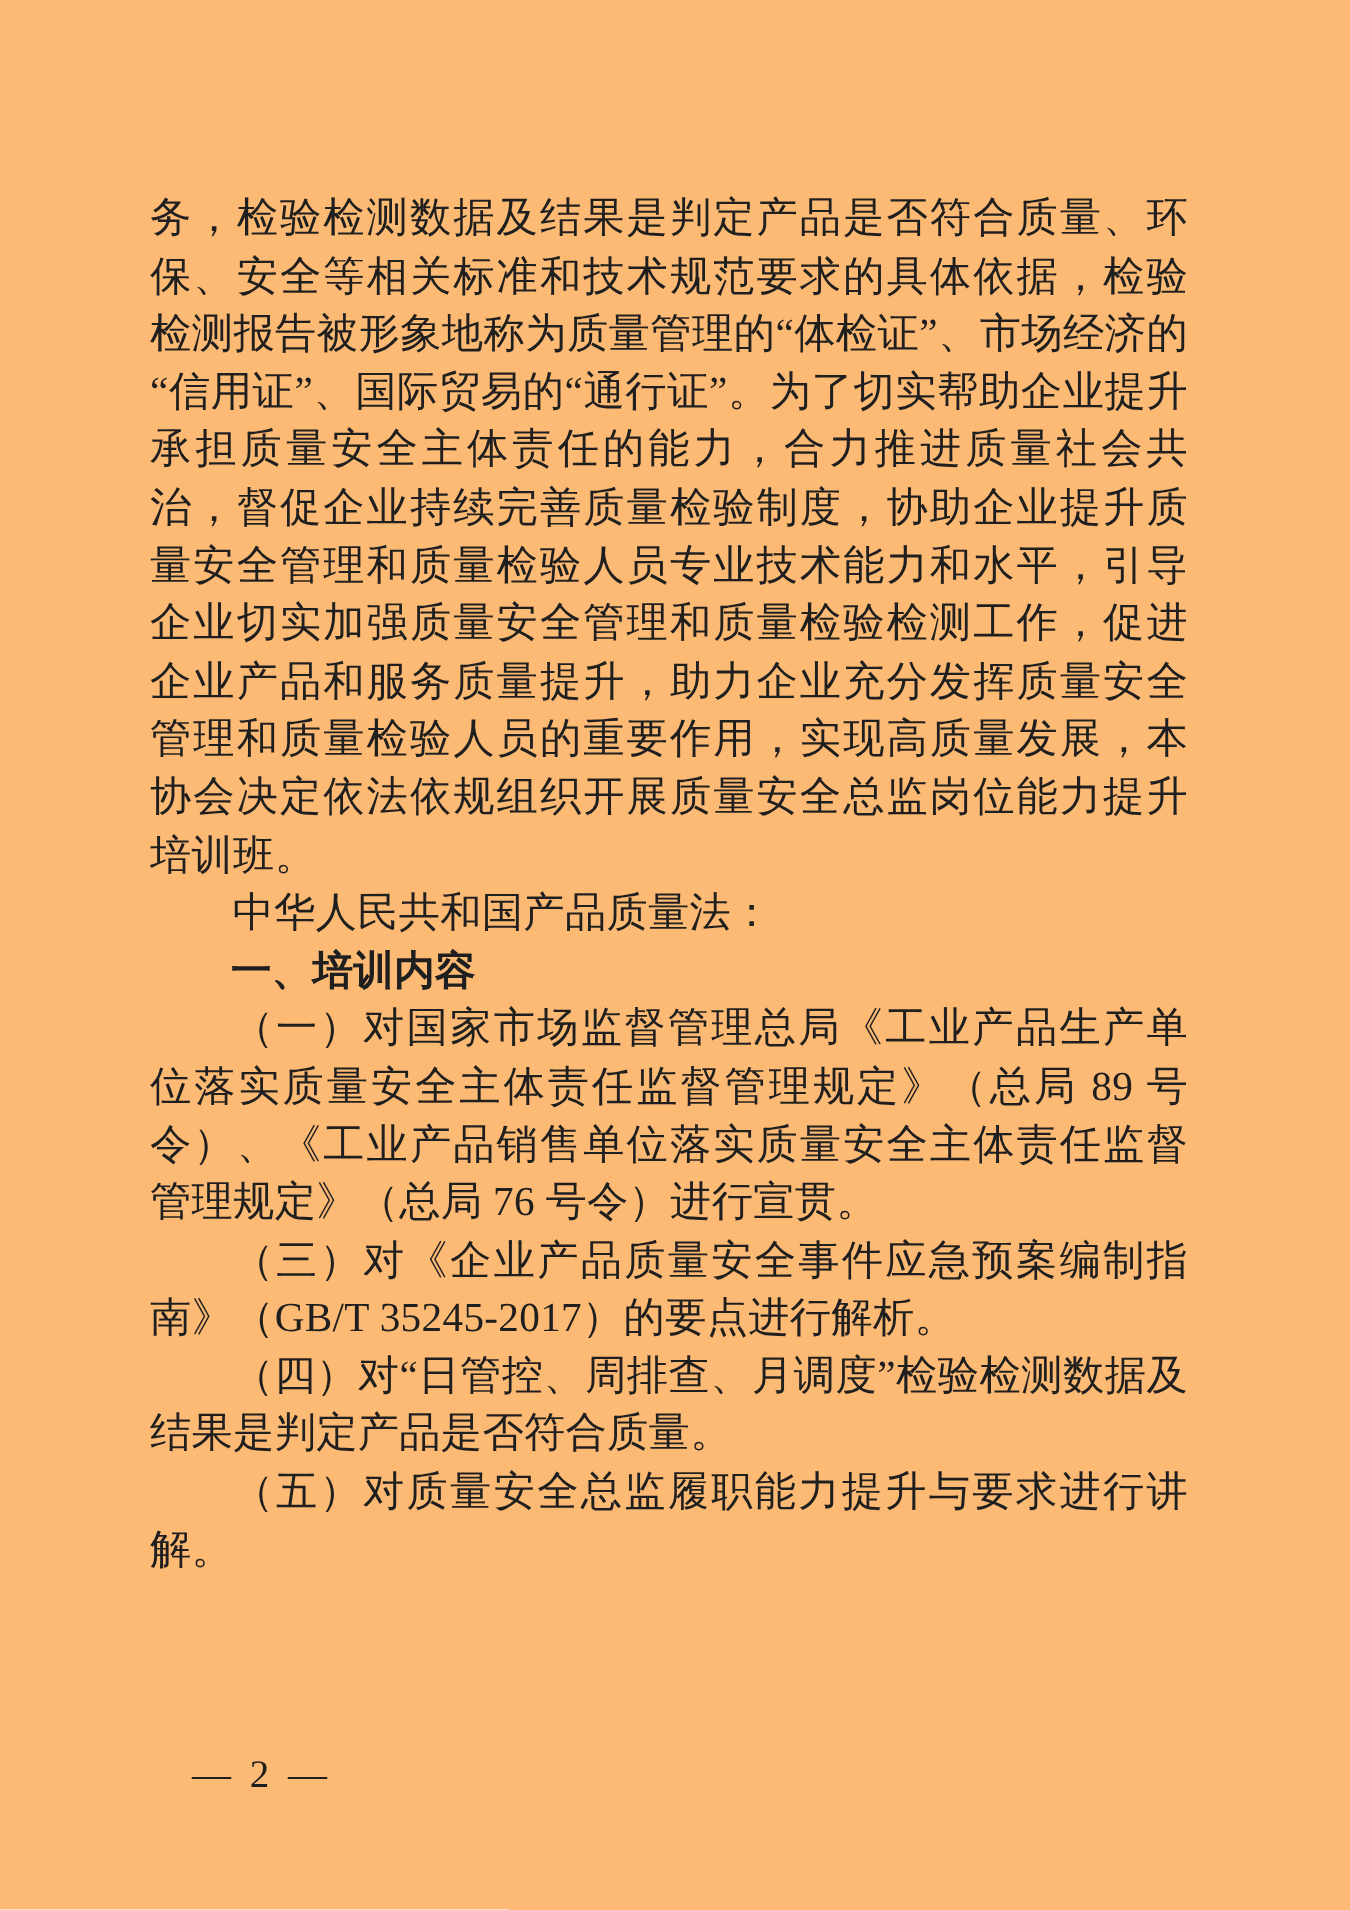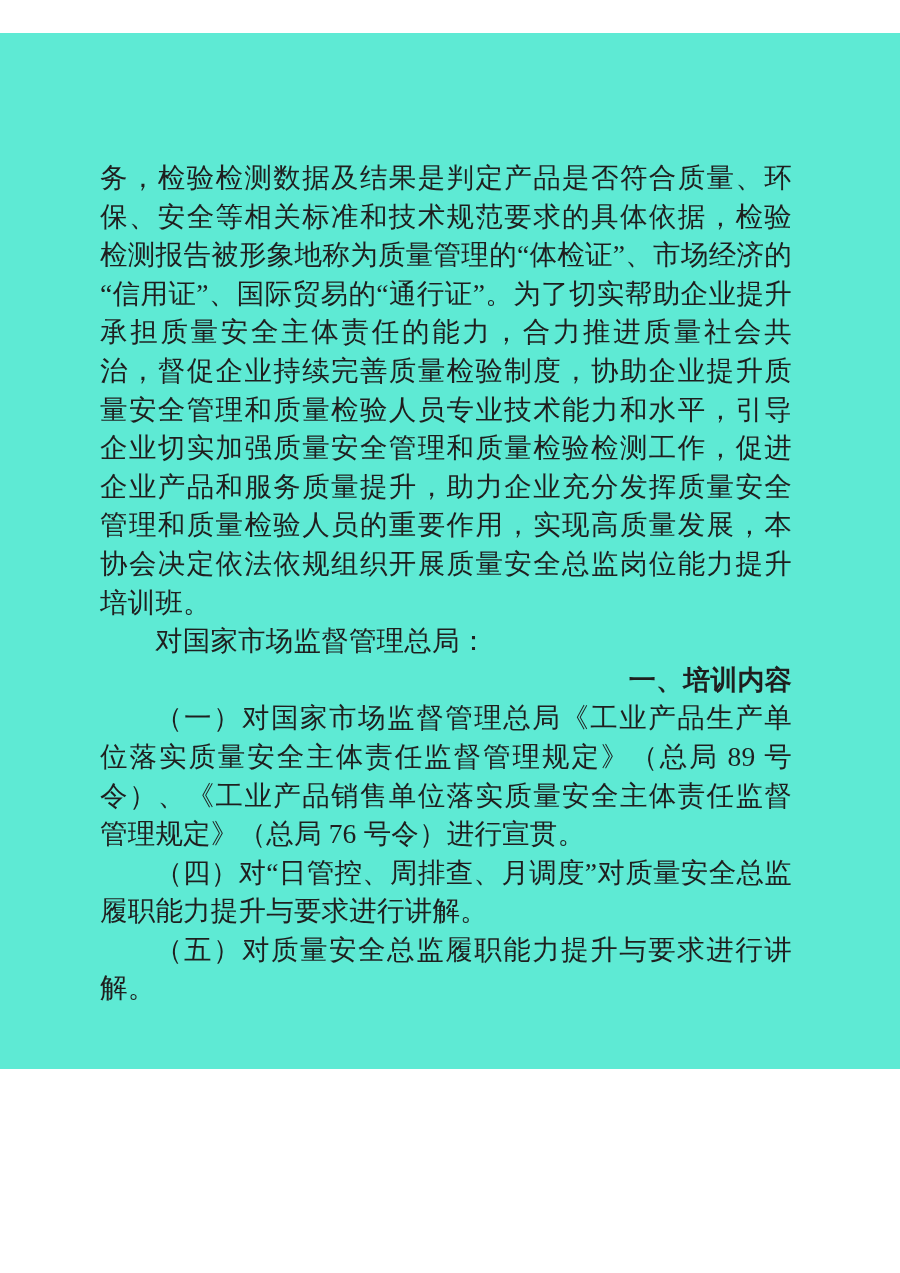--- a/index.html
+++ b/index.html
@@ -3,26 +3,25 @@
 <meta charset="utf-8">
 <style>
   html, body {
     margin: 0;
     padding: 0;
     background: #ffffff;
   }
   .page {
     position: relative;
     width: 900px;
-    height: 1036px;
-    background: #5eead4;
+    height: 1273px;
+    background: #fdba74;
     overflow: hidden;
     font-family: "Liberation Serif", "DejaVu Serif", serif;
     color: #1f1f1f;
-    margin-top: 33px;
   }
   .content {
     position: absolute;
     left: 100px;
     top: 126px;
     width: 692px;
     font-size: 27.5px;
     line-height: 38.6px;
     text-align: justify;
     letter-spacing: 0.2px;
@@ -31,39 +30,40 @@
     margin: 0;
     text-indent: 2em;
   }
   .content p.no-indent {
     text-indent: 0;
   }
   .content p.heading {
     font-family: "Liberation Sans", "DejaVu Sans", sans-serif;
     font-weight: bold;
     font-size: 27px;
-    text-align: right;
+    text-align: left;
   }
   .footer-page-number {
     position: absolute;
     left: 128px;
     top: 1168px;
     font-size: 26px;
     letter-spacing: 3px;
     color: #1f1f1f;
     font-family: "Liberation Serif", "DejaVu Serif", serif;
   }
 </style>
 </head>
 <body>
 
 <div class="page">
   <div class="content">
     <p class="no-indent">务，检验检测数据及结果是判定产品是否符合质量、环保、安全等相关标准和技术规范要求的具体依据，检验检测报告被形象地称为质量管理的“体检证”、市场经济的“信用证”、国际贸易的“通行证”。为了切实帮助企业提升承担质量安全主体责任的能力，合力推进质量社会共治，督促企业持续完善质量检验制度，协助企业提升质量安全管理和质量检验人员专业技术能力和水平，引导企业切实加强质量安全管理和质量检验检测工作，促进企业产品和服务质量提升，助力企业充分发挥质量安全管理和质量检验人员的重要作用，实现高质量发展，本协会决定依法依规组织开展质量安全总监岗位能力提升培训班。</p>
-    <p>对国家市场监督管理总局：</p>
+    <p>中华人民共和国产品质量法：</p>
     <p class="heading">一、培训内容</p>
     <p>（一）对国家市场监督管理总局《工业产品生产单位落实质量安全主体责任监督管理规定》（总局 89 号令）、《工业产品销售单位落实质量安全主体责任监督管理规定》（总局 76 号令）进行宣贯。</p>
-    <p>（四）对“日管控、周排查、月调度”对质量安全总监履职能力提升与要求进行讲解。</p>
+    <p>（三）对《企业产品质量安全事件应急预案编制指南》（GB/T 35245-2017）的要点进行解析。</p>
+    <p>（四）对“日管控、周排查、月调度”检验检测数据及结果是判定产品是否符合质量。</p>
     <p>（五）对质量安全总监履职能力提升与要求进行讲解。</p>
 
   </div>
   <div class="footer-page-number">— 2 —</div>
 </div>
 
 </body></html>

